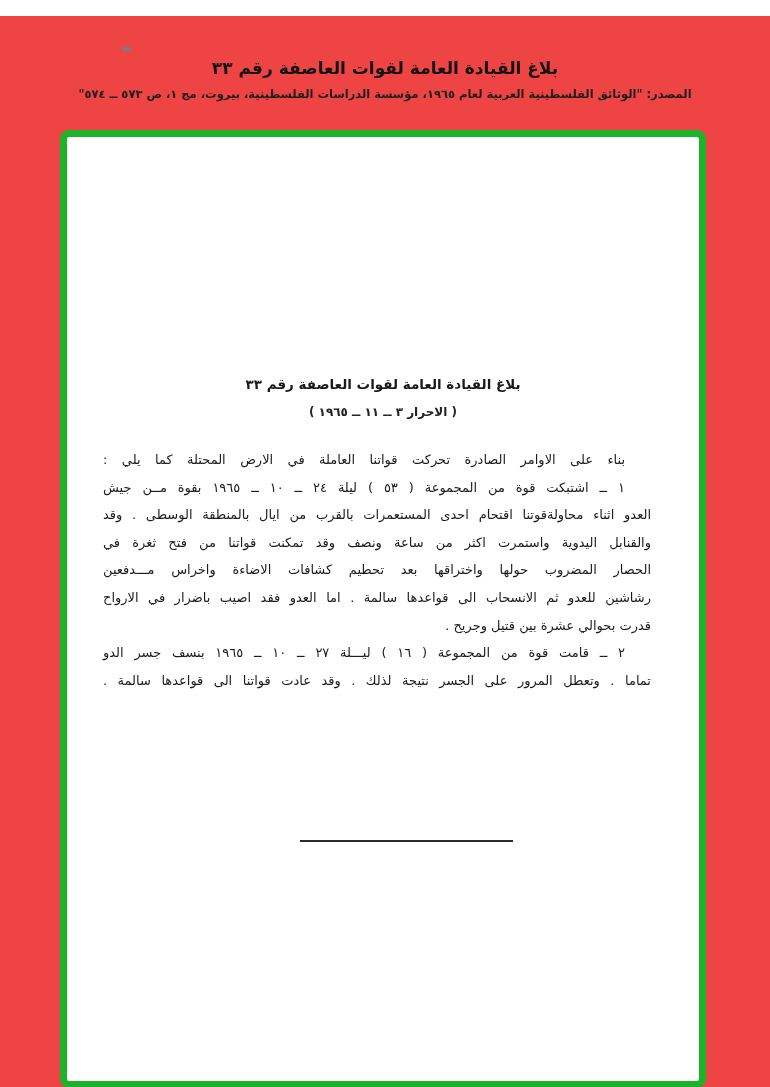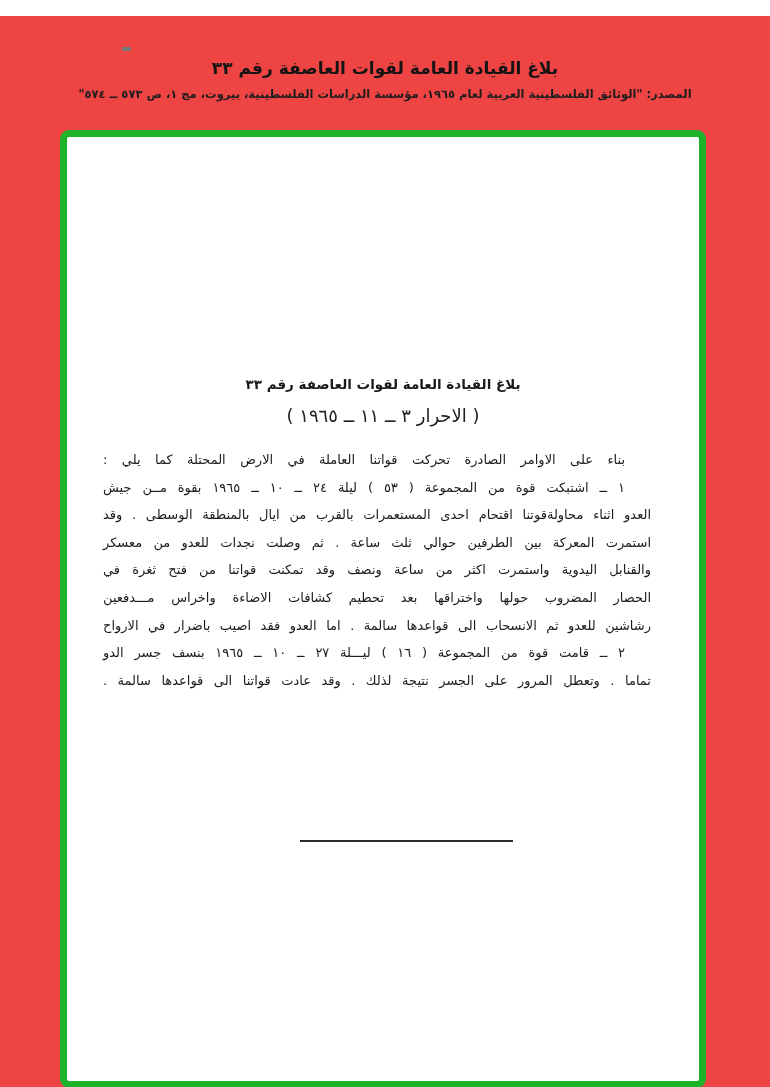--- a/index.html
+++ b/index.html
@@ -69,22 +69,23 @@
     font-size: 13.5px;
     font-weight: bold;
     color: #1a1a1a;
   }
   .doc-subtitle {
     position: absolute;
     top: 268px;
     left: 0;
     right: 0;
     text-align: center;
-    font-size: 18px;
+    font-size: 12px;
     color: #222222;
+    font-weight: bold;
   }
   .doc-body {
     position: absolute;
     top: 309px;
     right: 48px;
     width: 548px;
     font-size: 13px;
     line-height: 27.6px;
     color: #1b1b1b;
   }
@@ -121,23 +122,23 @@
   <div class="artifact-dash"></div>
   <div class="artifact-speck"></div>
 
   <div class="frame" style="border-color: rgb(28, 179, 43);">
     <div class="doc-title">بلاغ القيادة العامة لقوات العاصفة رقم ٣٣</div>
     <div class="doc-subtitle">( الاحرار ٣ ــ ١١ ــ ١٩٦٥ )</div>
     <div class="doc-body">
         <div class="line first">بناء على الاوامر الصادرة تحركت قواتنا العاملة في الارض المحتلة كما يلي :</div>
         <div class="line first">١ ــ اشتبكت قوة من المجموعة ( ٥٣ ) ليلة ٢٤ ــ ١٠ ــ ١٩٦٥ بقوة مــن جيش</div>
         <div class="line">العدو اثناء محاولةقوتنا اقتحام احدى المستعمرات بالقرب من ايال بالمنطقة الوسطى . وقد</div>
-        <div class="line">استمرت المعركة بين الطرفين حوالي ثلث ساعة . ثم وصلت نجدات للعدو من معسكر</div>
         <div class="line">والقنابل اليدوية واستمرت اكثر من ساعة ونصف وقد تمكنت قواتنا من فتح ثغرة في</div>
         <div class="line">الحصار المضروب حولها واختراقها بعد تحطيم كشافات الاضاءة واخراس مـــدفعين</div>
         <div class="line">رشاشين للعدو ثم الانسحاب الى قواعدها سالمة . اما العدو فقد اصيب باضرار في الارواح</div>
+        <div class="line end">قدرت بحوالي عشرة بين قتيل وجريح .</div>
         <div class="line first">٢ ــ قامت قوة من المجموعة ( ١٦ ) ليـــلة ٢٧ ــ ١٠ ــ ١٩٦٥ بنسف جسر الدو</div>
         <div class="line">تماما . وتعطل المرور على الجسر نتيجة لذلك . وقد عادت قواتنا الى قواعدها سالمة .</div>
       </div>
     <div class="doc-rule"></div>
   </div>
 
 </div>
 
 </body></html>

